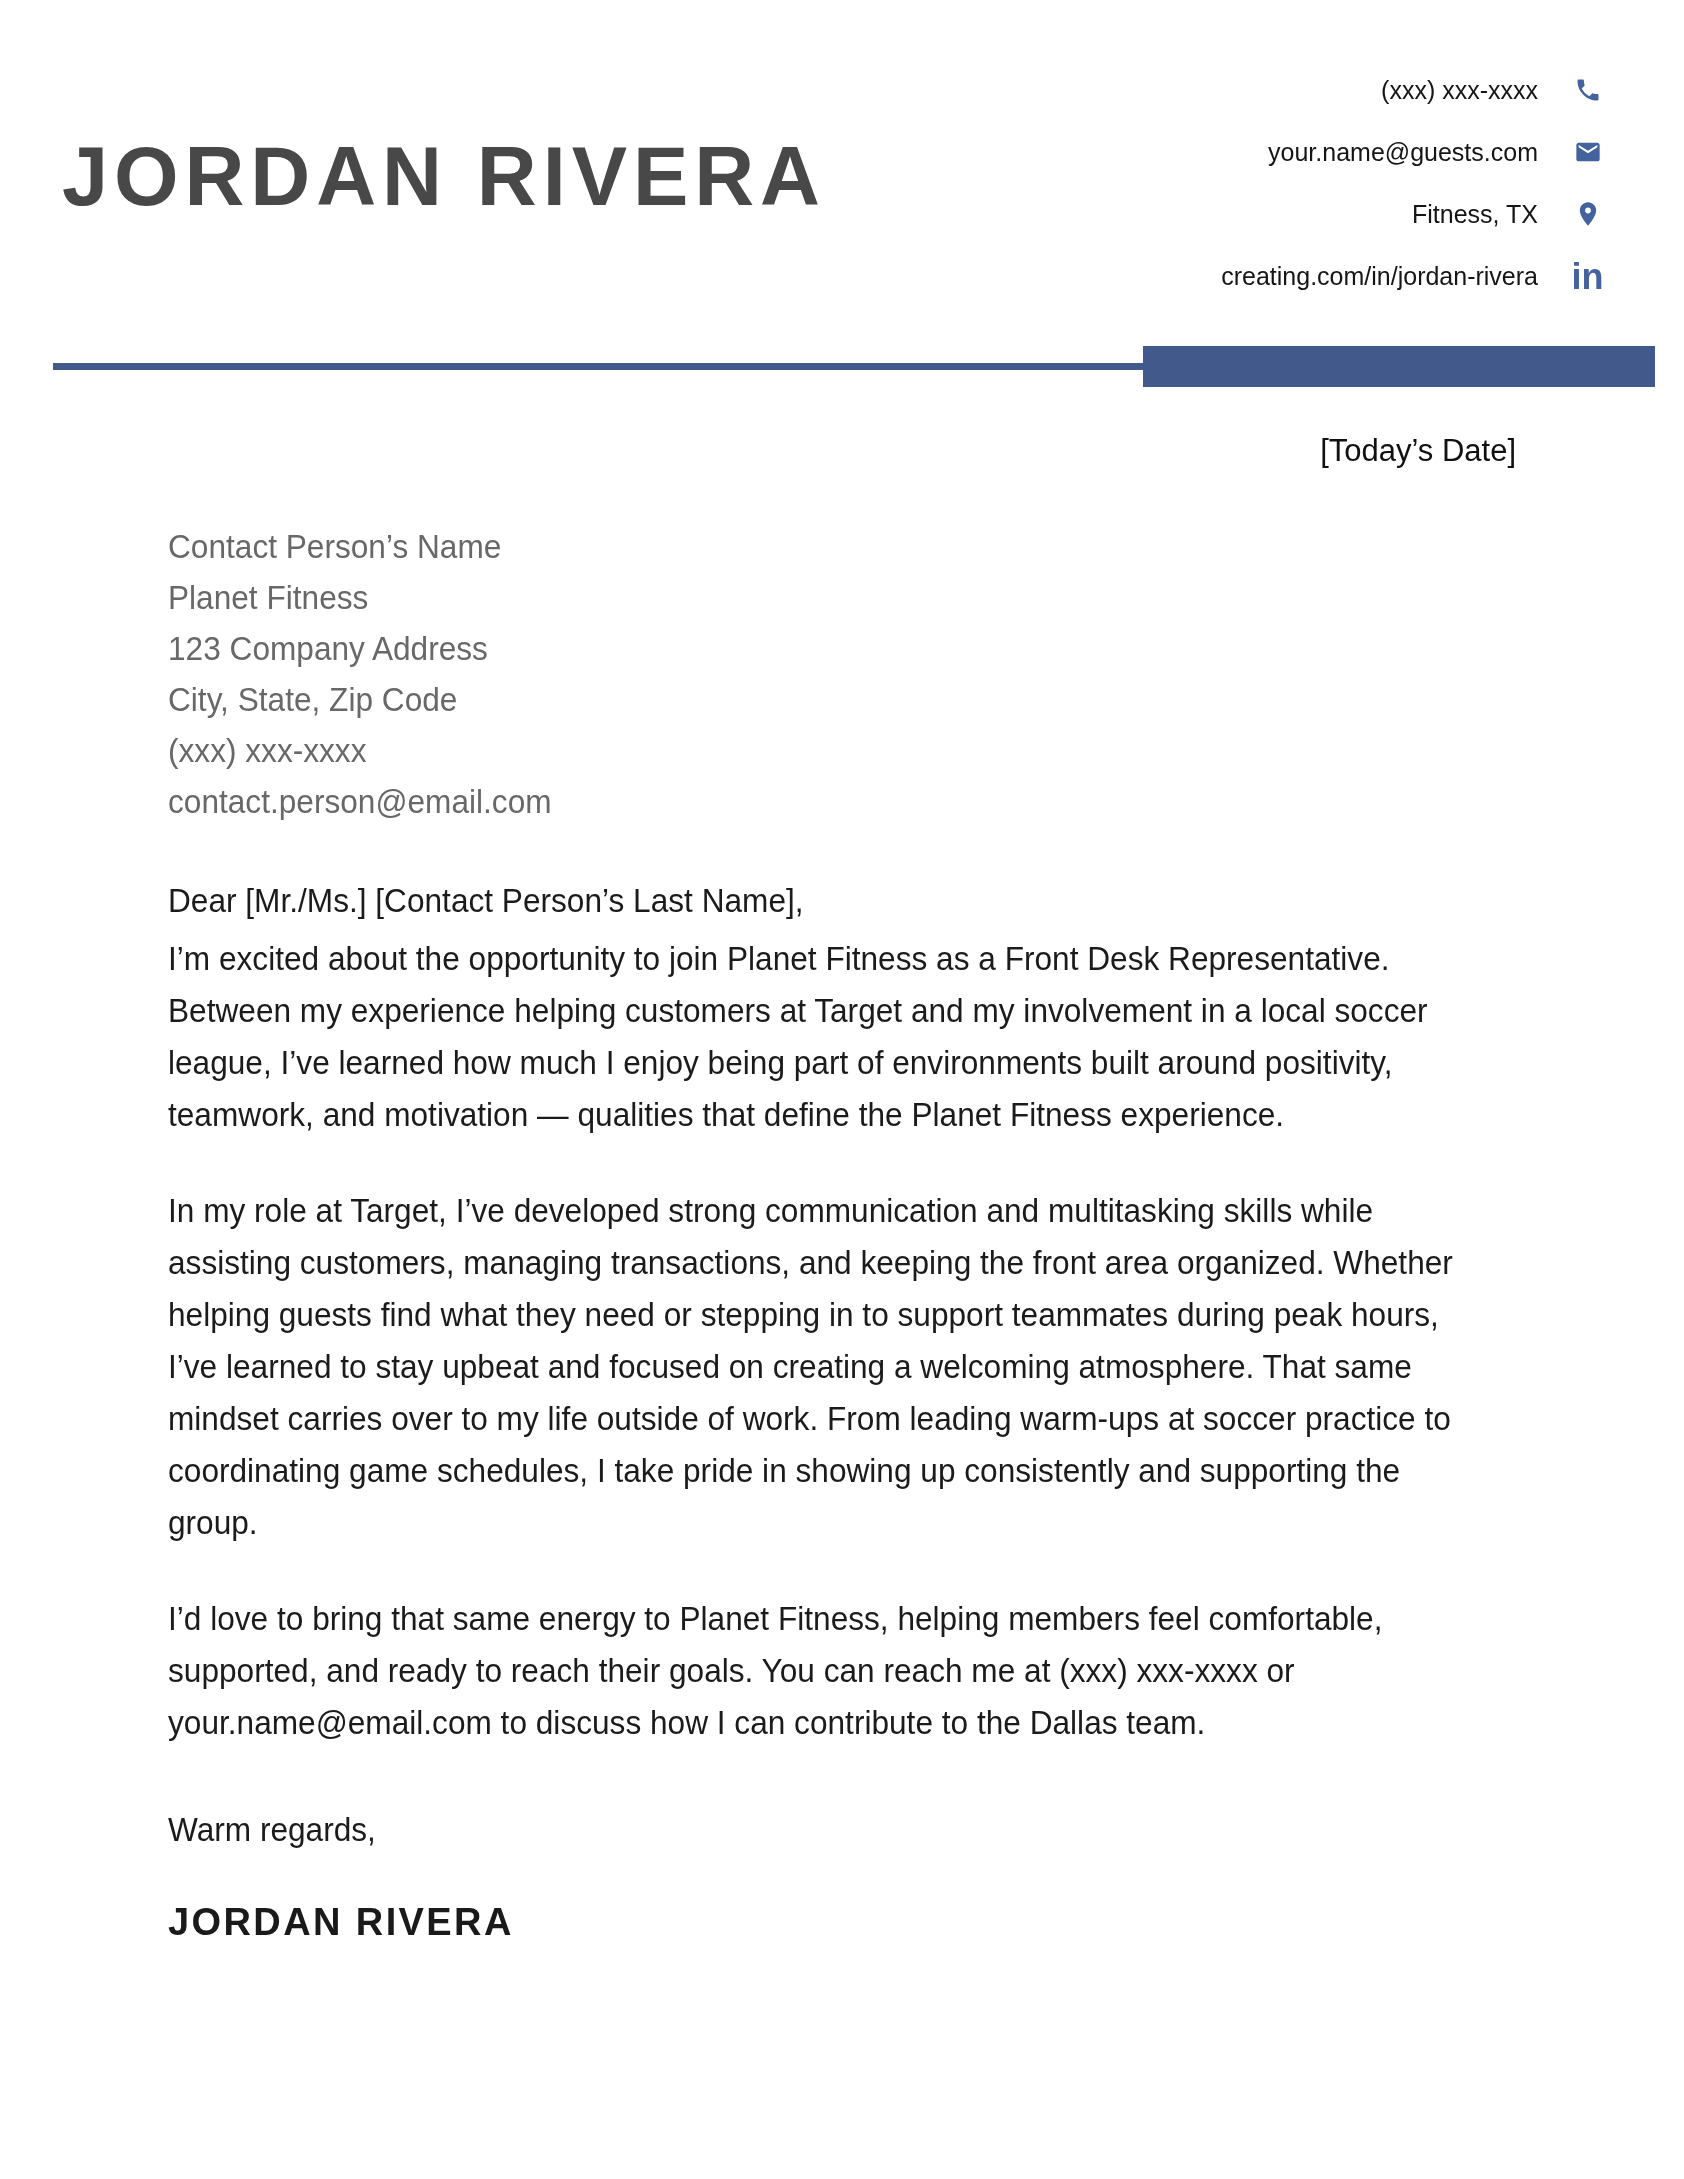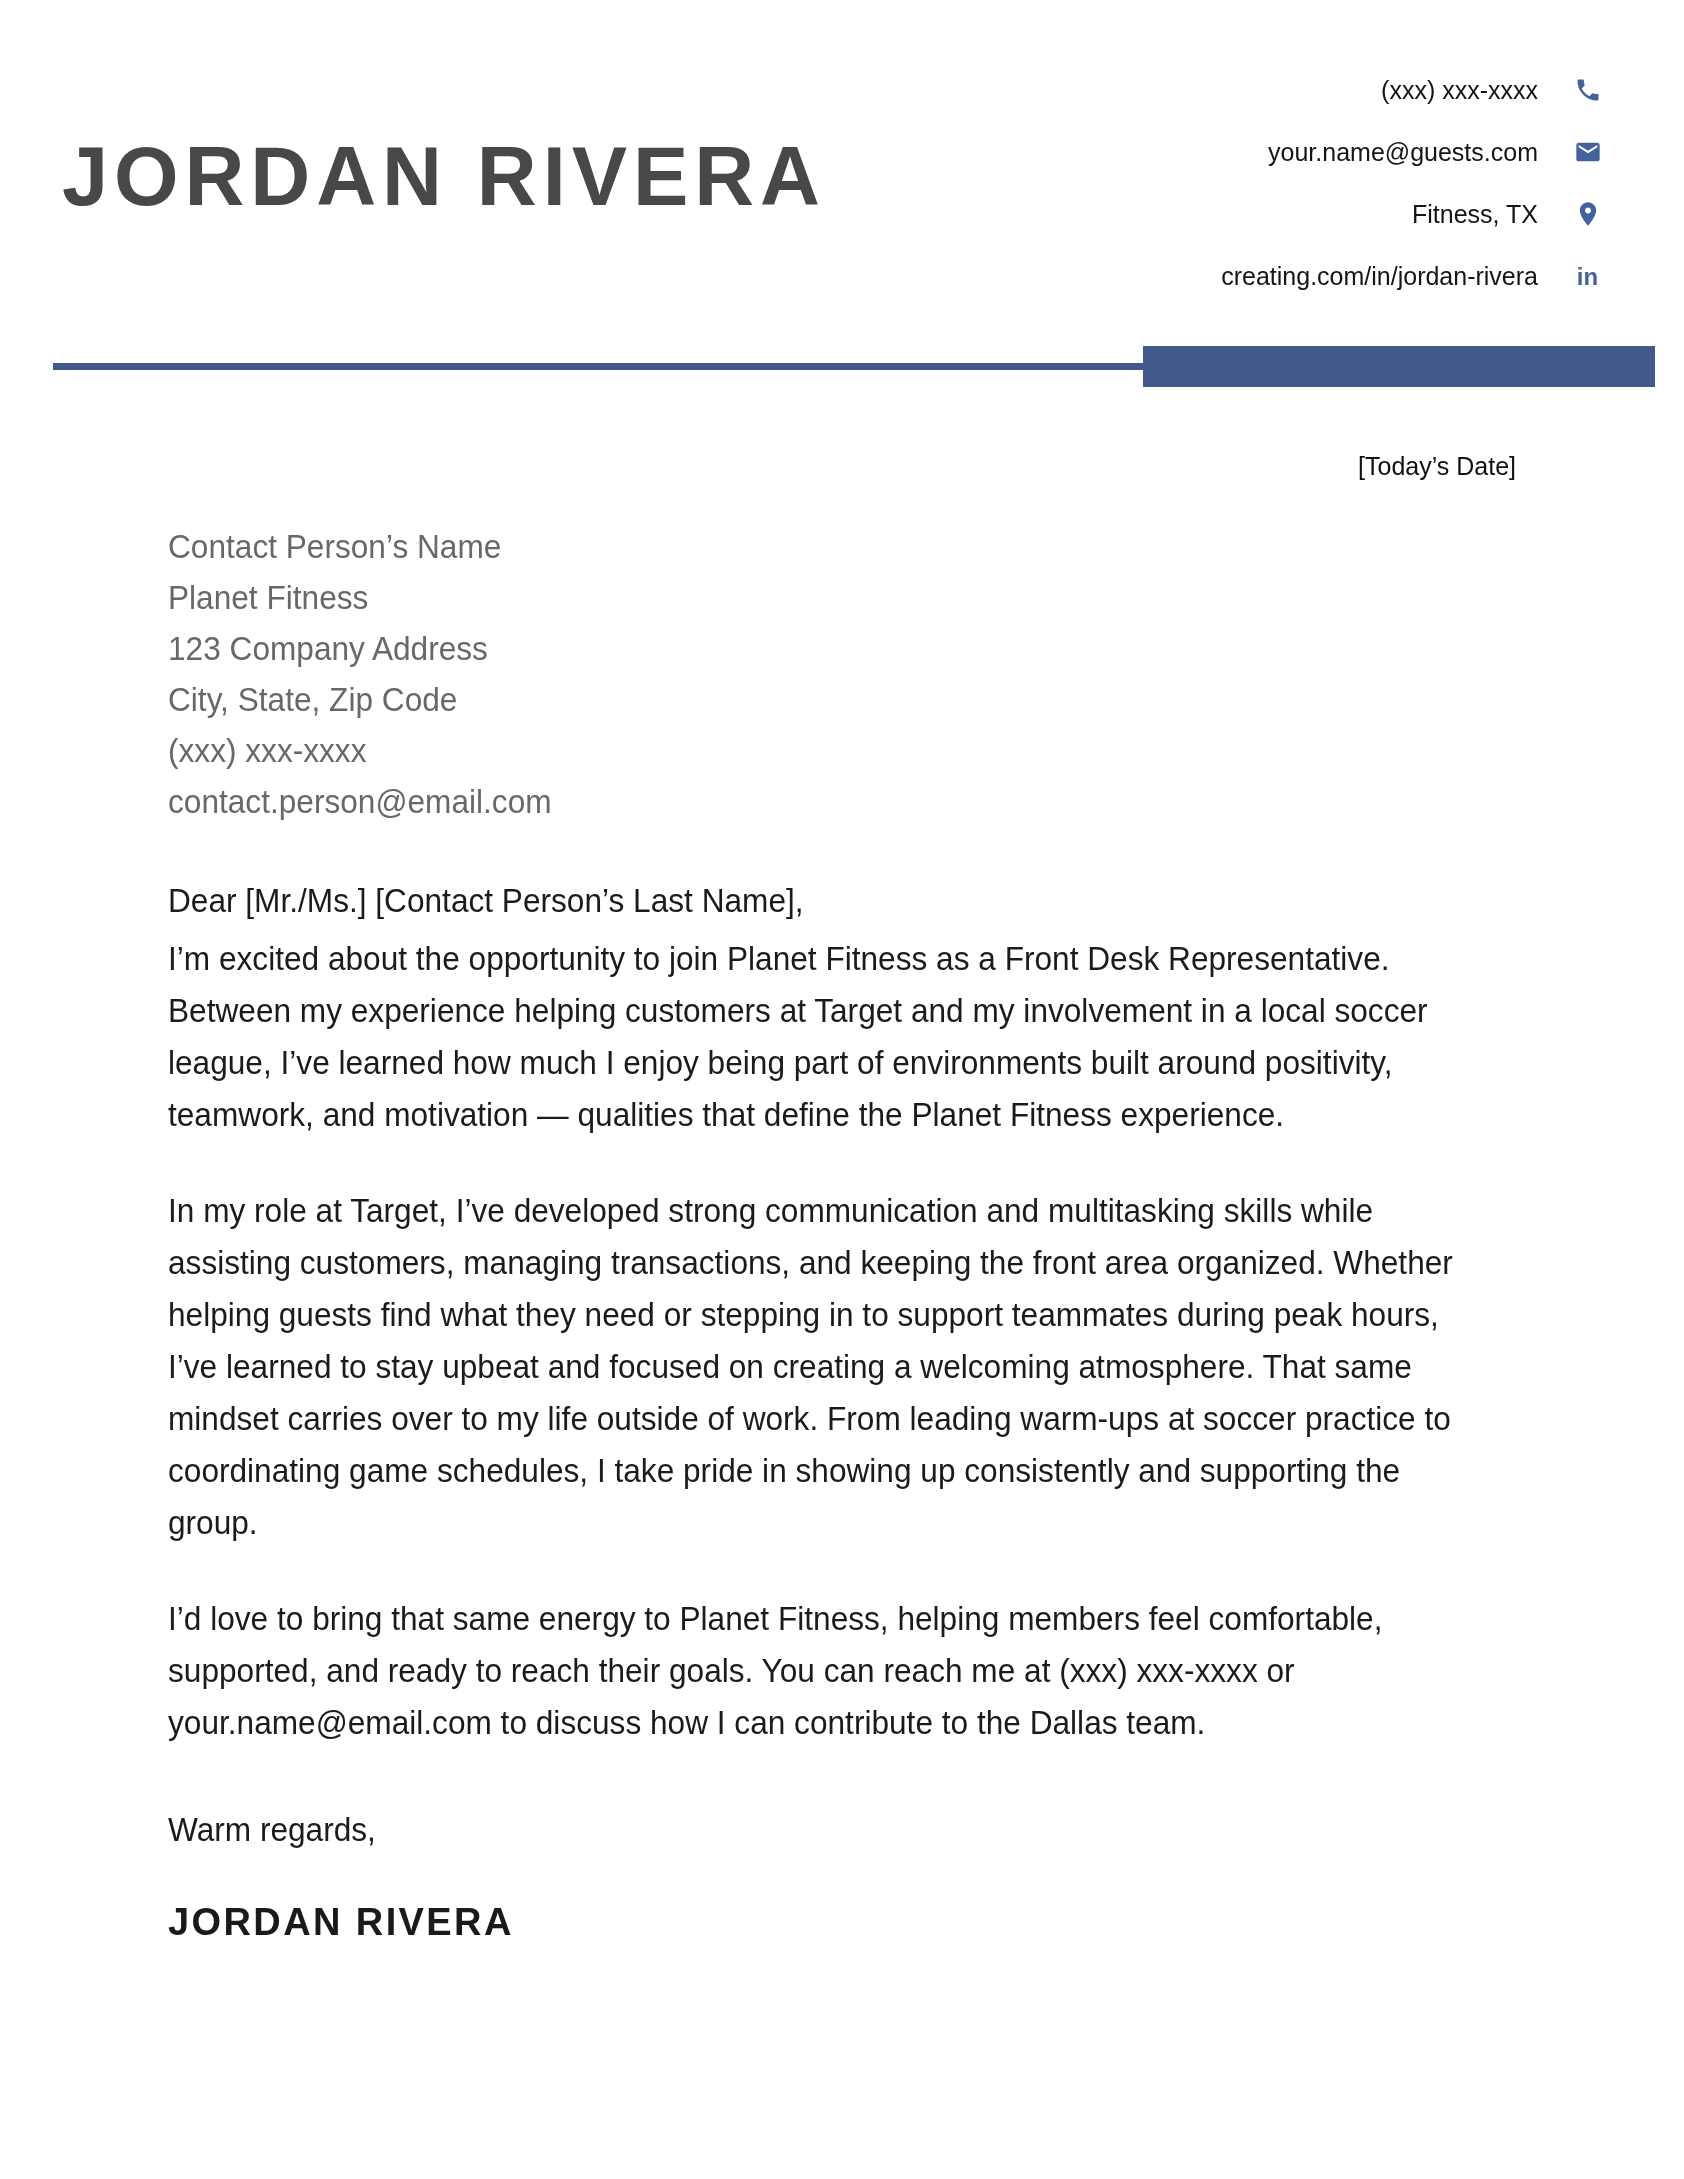--- a/index.html
+++ b/index.html
@@ -36,38 +36,38 @@
   }
   .contact-row .label{
     font-size:25px;color:#151515;white-space:nowrap;
   }
   .icon{
     width:29px;height:29px;display:flex;align-items:center;justify-content:center;
     color:var(--accent-icon);flex:0 0 29px;
   }
   .icon svg{width:28px;height:28px;display:block;}
   .in-glyph{
-    font-size:24px;font-weight:700;line-height:29px;color:var(--accent-icon);
+    font-size:36px;font-weight:700;line-height:29px;color:var(--accent-icon);
     font-family:"Liberation Sans", sans-serif;
   }
 
   
   .divider-line{
     position:absolute;left:53px;top:363px;width:1090px;height:6.8px;
     background:var(--accent-bar);
   }
   .divider-block{
     position:absolute;left:1143px;top:346px;width:512px;height:41px;
     background:var(--accent-bar);
   }
 
   
   .date{
     position:absolute;top:433px;right:168px;
-    font-size:25px;color:#111111;white-space:nowrap;margin-top:19px;
+    font-size:31px;color:#111111;white-space:nowrap;
   }
   .recipient{
     position:absolute;left:168px;top:521px;
     font-size:34px;line-height:51px;color:var(--recipient-gray);
     transform:scaleX(0.93);transform-origin:left top;
     white-space:nowrap;
   }
   .salutation{
     position:absolute;left:168px;top:874px;
     width:1404px;font-size:34px;line-height:52px;color:var(--body-black);

